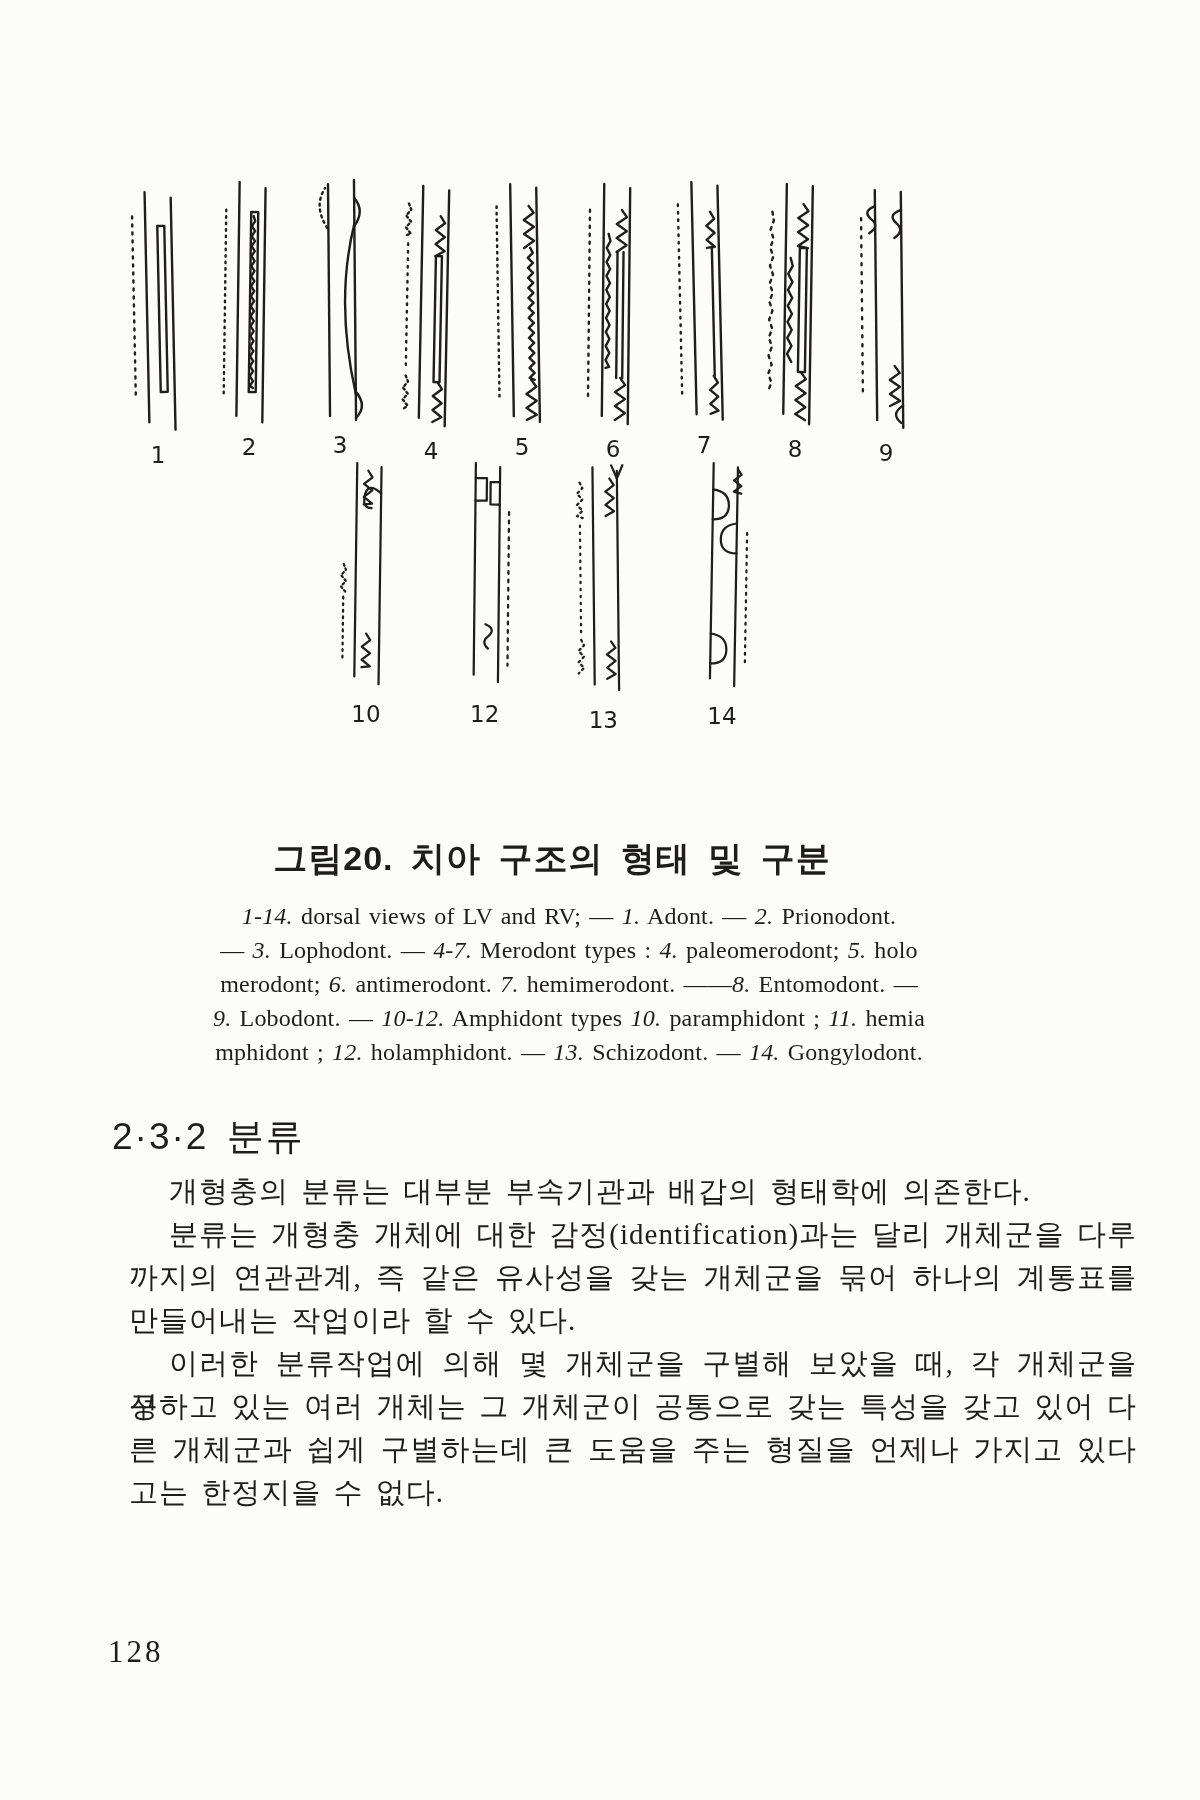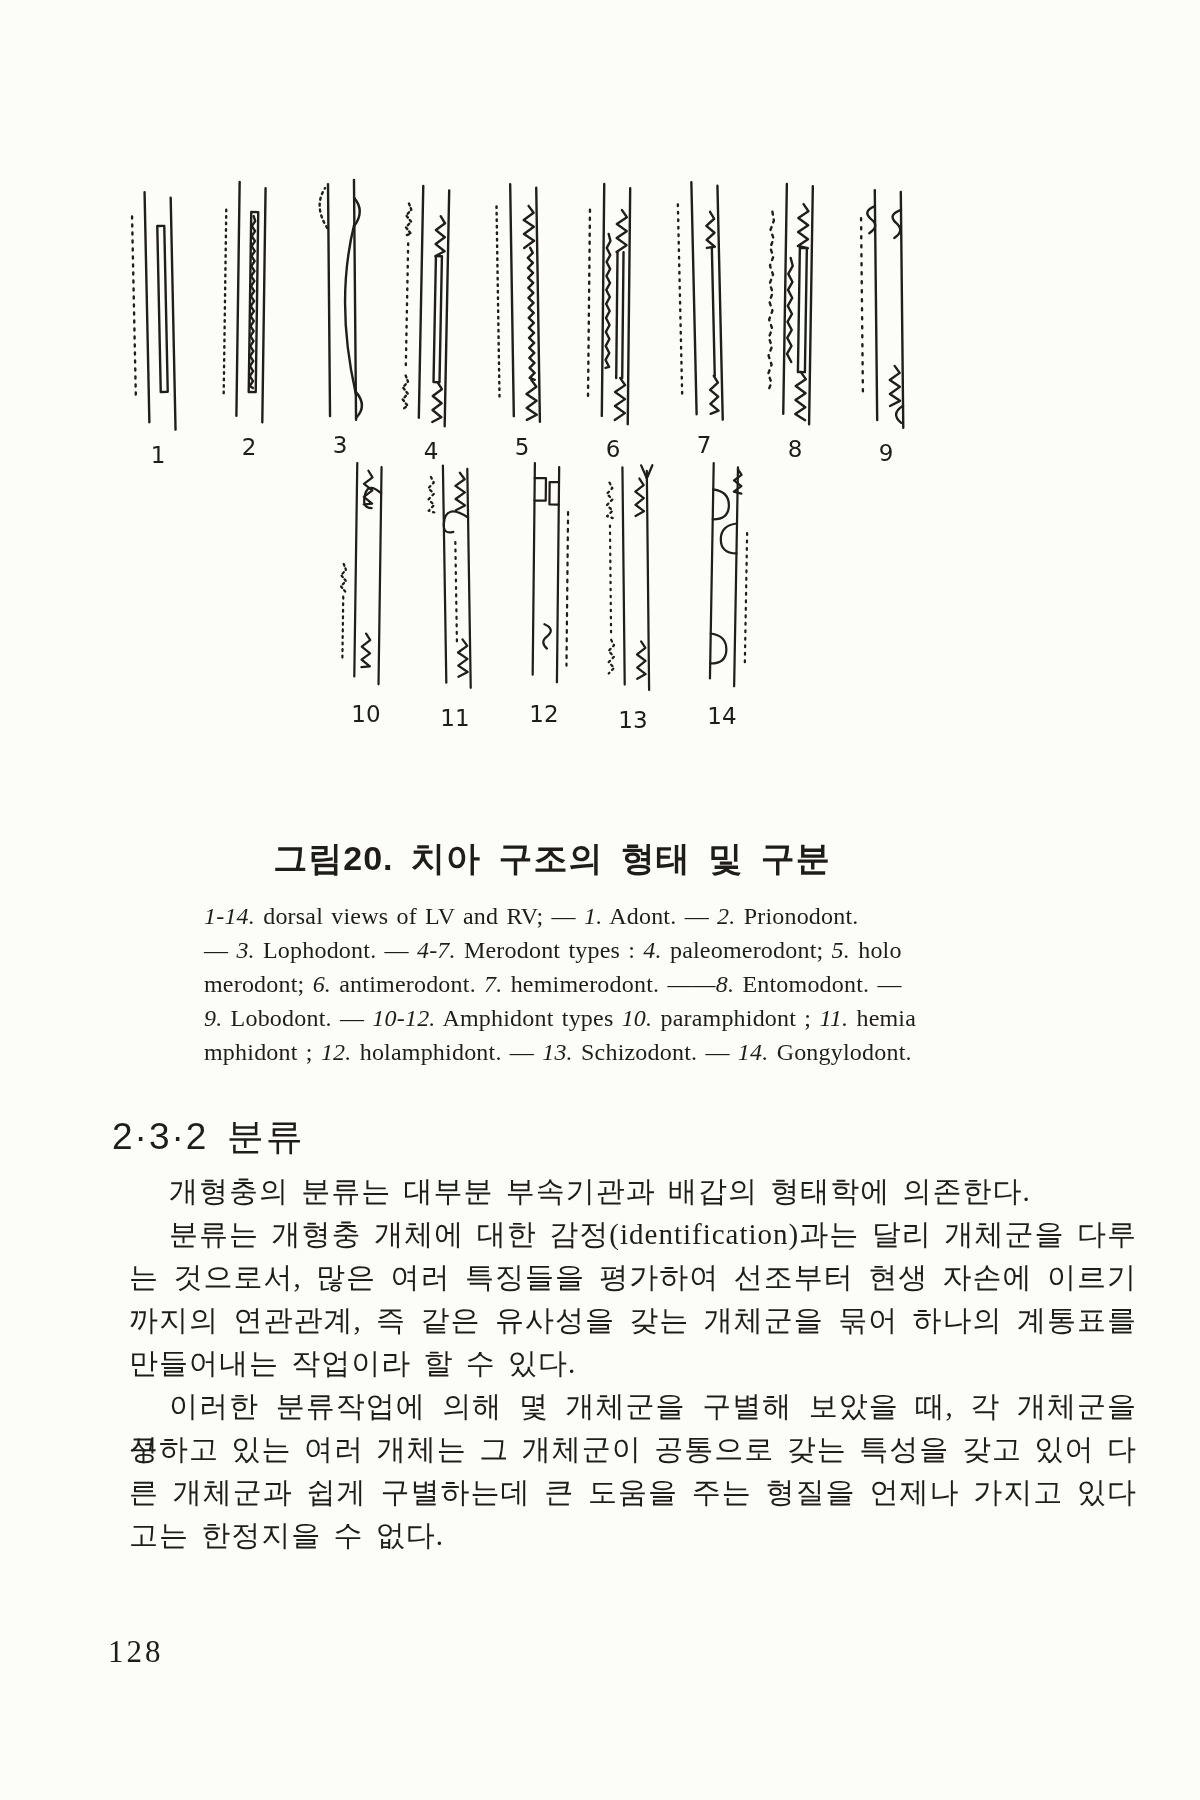--- a/index.html
+++ b/index.html
@@ -12,21 +12,21 @@
   .diag{display:flex;flex-direction:column;align-items:center;}
   .dsvg path{fill:none;stroke:#201e1b;stroke-width:2.4;stroke-linecap:round;stroke-linejoin:round;}
   #fig-row-1 .dsvg{width:64px;height:265px;}
   #fig-row-2 .dsvg{width:60px;height:248px;}
   .num{font-family:"DejaVu Sans","Liberation Sans",sans-serif;font-size:23px;margin-top:1px;color:#1f1d1a;}
   
   .cap-ko{position:absolute;top:836px;left:0;width:1104px;text-align:center;
           font-family:"Liberation Sans","DejaVu Sans",sans-serif;font-weight:700;font-size:34px;
           letter-spacing:1px;word-spacing:7px;}
   .cap-en{position:absolute;top:899px;left:204px;width:730px;font-size:24px;line-height:34px;
-          letter-spacing:0.2px;word-spacing:2px;}
+          letter-spacing:0.2px;word-spacing:2px;text-align:center;}
   .cap-line{white-space:nowrap;}
   .cap-line i{font-style:italic;}
   
   .heading{position:absolute;top:1112px;left:112px;font-family:"Liberation Sans","DejaVu Sans",sans-serif;
            font-size:37px;font-weight:500;letter-spacing:2px;word-spacing:6px;}
   .para{position:absolute;top:1170px;left:98px;width:1008px;font-size:29px;margin-left:31px;}
   .k-line{height:43px;line-height:43px;letter-spacing:1px;word-spacing:4px;}
   .k-line.fill{text-align:justify;text-align-last:justify;}
   .k-line.indent{text-indent:40px;}
   .pageno{position:absolute;top:1634px;left:108px;font-size:31px;letter-spacing:3px;}
@@ -146,32 +146,20 @@
             <path d="M8,120 L10.5,126 L5.5,132 L10.5,138 L5.5,144 L10.5,150" stroke-dasharray="2 3"></path>
             <path d="M8,155 L8,222" stroke-dasharray="2 5"></path>
             <path d="M21,12 L21,240"></path>
             <path d="M33,20 L37.5,27 L28.5,34 L37.5,41 L28.5,48 L37.5,55 L28.5,56"></path>
             <path d="M33,194 L37.5,201 L28.5,208 L37.5,215 L28.5,222 L37.5,229 L28.5,230"></path>
             <path d="M47,16 L47,248"></path>
             <path d="M47,44 q-16,-14 -18,6 q-1,10 8,10"></path>
           </svg>
           <div class="num">10</div>
         </div>
-        <div class="diag" style="margin-top: 4px;">
-          <svg viewBox="0 0 64 265" class="dsvg" style="transform: rotate(-0.9deg);">
-            <path d="M8,22 L11.0,28 L5.0,34 L11.0,40 L5.0,46 L11.0,52 L5.0,58 L11.0,60" stroke-dasharray="2 4"></path>
-            <path d="M21,10 L21,242"></path>
-            <path d="M47,14 L47,248"></path>
-            <path d="M39,18 L44.0,25 L34.0,32 L44.0,39 L34.0,46 L44.0,53 L34.0,58"></path>
-            <path d="M47,66 q-24,-16 -26,6 q-1,12 10,9"></path>
-            <path d="M33,92 L33,198" stroke-dasharray="2 6"></path>
-            <path d="M39,196 L44.0,203 L34.0,210 L44.0,217 L34.0,224 L44.0,231 L34.0,236"></path>
-          </svg>
-          <div class="num">11</div>
-        </div>
         <div class="diag" style="margin-top: 0px;">
           <svg viewBox="0 0 64 265" class="dsvg" style="transform: rotate(0.6deg);">
             <path d="M21,12 L21,238"></path>
             <path d="M21,28 L33,28 L33,52 L21,52"></path>
             <path d="M33,184 q12,5 3,13 q-8,6 0,13"></path>
             <path d="M47,16 L47,246"></path>
             <path d="M47,32 L37,32 L37,56 L47,56"></path>
             <path d="M57,64 L57,228" stroke-dasharray="3 6"></path>
           </svg>
           <div class="num">12</div>
@@ -211,21 +199,20 @@
       <div class="cap-line">— <i>3.</i> Lophodont. — <i>4-7.</i> Merodont types : <i>4.</i> paleomerodont; <i>5.</i> holo</div>
       <div class="cap-line">merodont; <i>6.</i> antimerodont. <i>7.</i> hemimerodont. ——<i>8.</i> Entomodont. —</div>
       <div class="cap-line"><i>9.</i> Lobodont. — <i>10-12.</i> Amphidont types <i>10.</i> paramphidont ; <i>11.</i> hemia</div>
       <div class="cap-line">mphidont ; <i>12.</i> holamphidont. — <i>13.</i> Schizodont. — <i>14.</i> Gongylodont.</div>
     </div>
 
   <div class="heading">2·3·2 분류</div>
   <div class="para">
       <div class="k-line indent">개형충의 분류는 대부분 부속기관과 배갑의 형태학에 의존한다.</div>
       <div class="k-line fill indent">분류는 개형충 개체에 대한 감정(identification)과는 달리 개체군을 다루</div>
-      <div class="k-line fill">는 것으로서, 많은 여러 특징들을 평가하여 선조부터 현생 자손에 이르기</div>
       <div class="k-line fill">까지의 연관관계, 즉 같은 유사성을 갖는 개체군을 묶어 하나의 계통표를</div>
       <div class="k-line">만들어내는 작업이라 할 수 있다.</div>
       <div class="k-line fill indent">이러한 분류작업에 의해 몇 개체군을 구별해 보았을 때, 각 개체군을 구</div>
       <div class="k-line fill">성하고 있는 여러 개체는 그 개체군이 공통으로 갖는 특성을 갖고 있어 다</div>
       <div class="k-line fill">른 개체군과 쉽게 구별하는데 큰 도움을 주는 형질을 언제나 가지고 있다</div>
       <div class="k-line">고는 한정지을 수 없다.</div>
     </div>
 
   <div class="pageno">128</div>
 </div>

